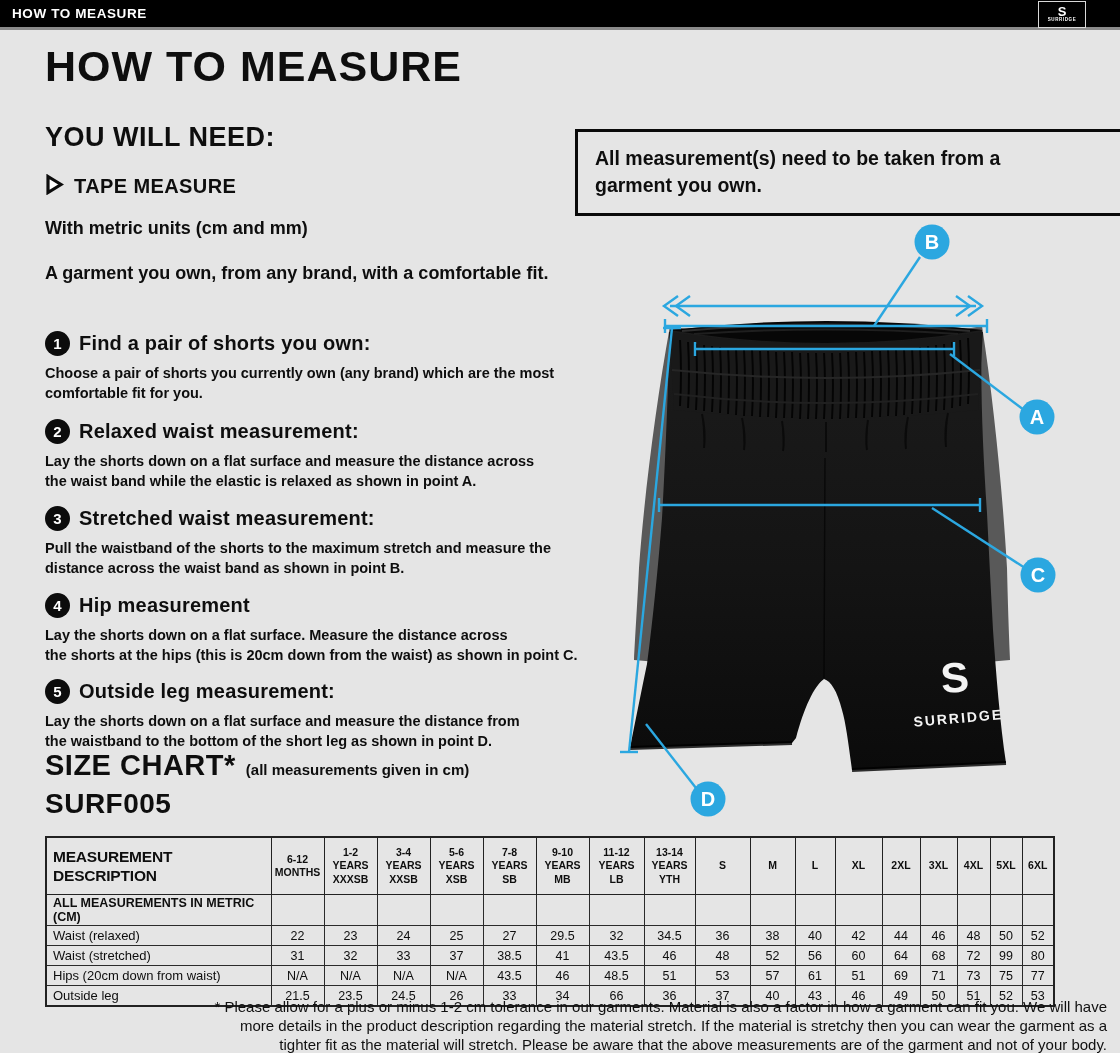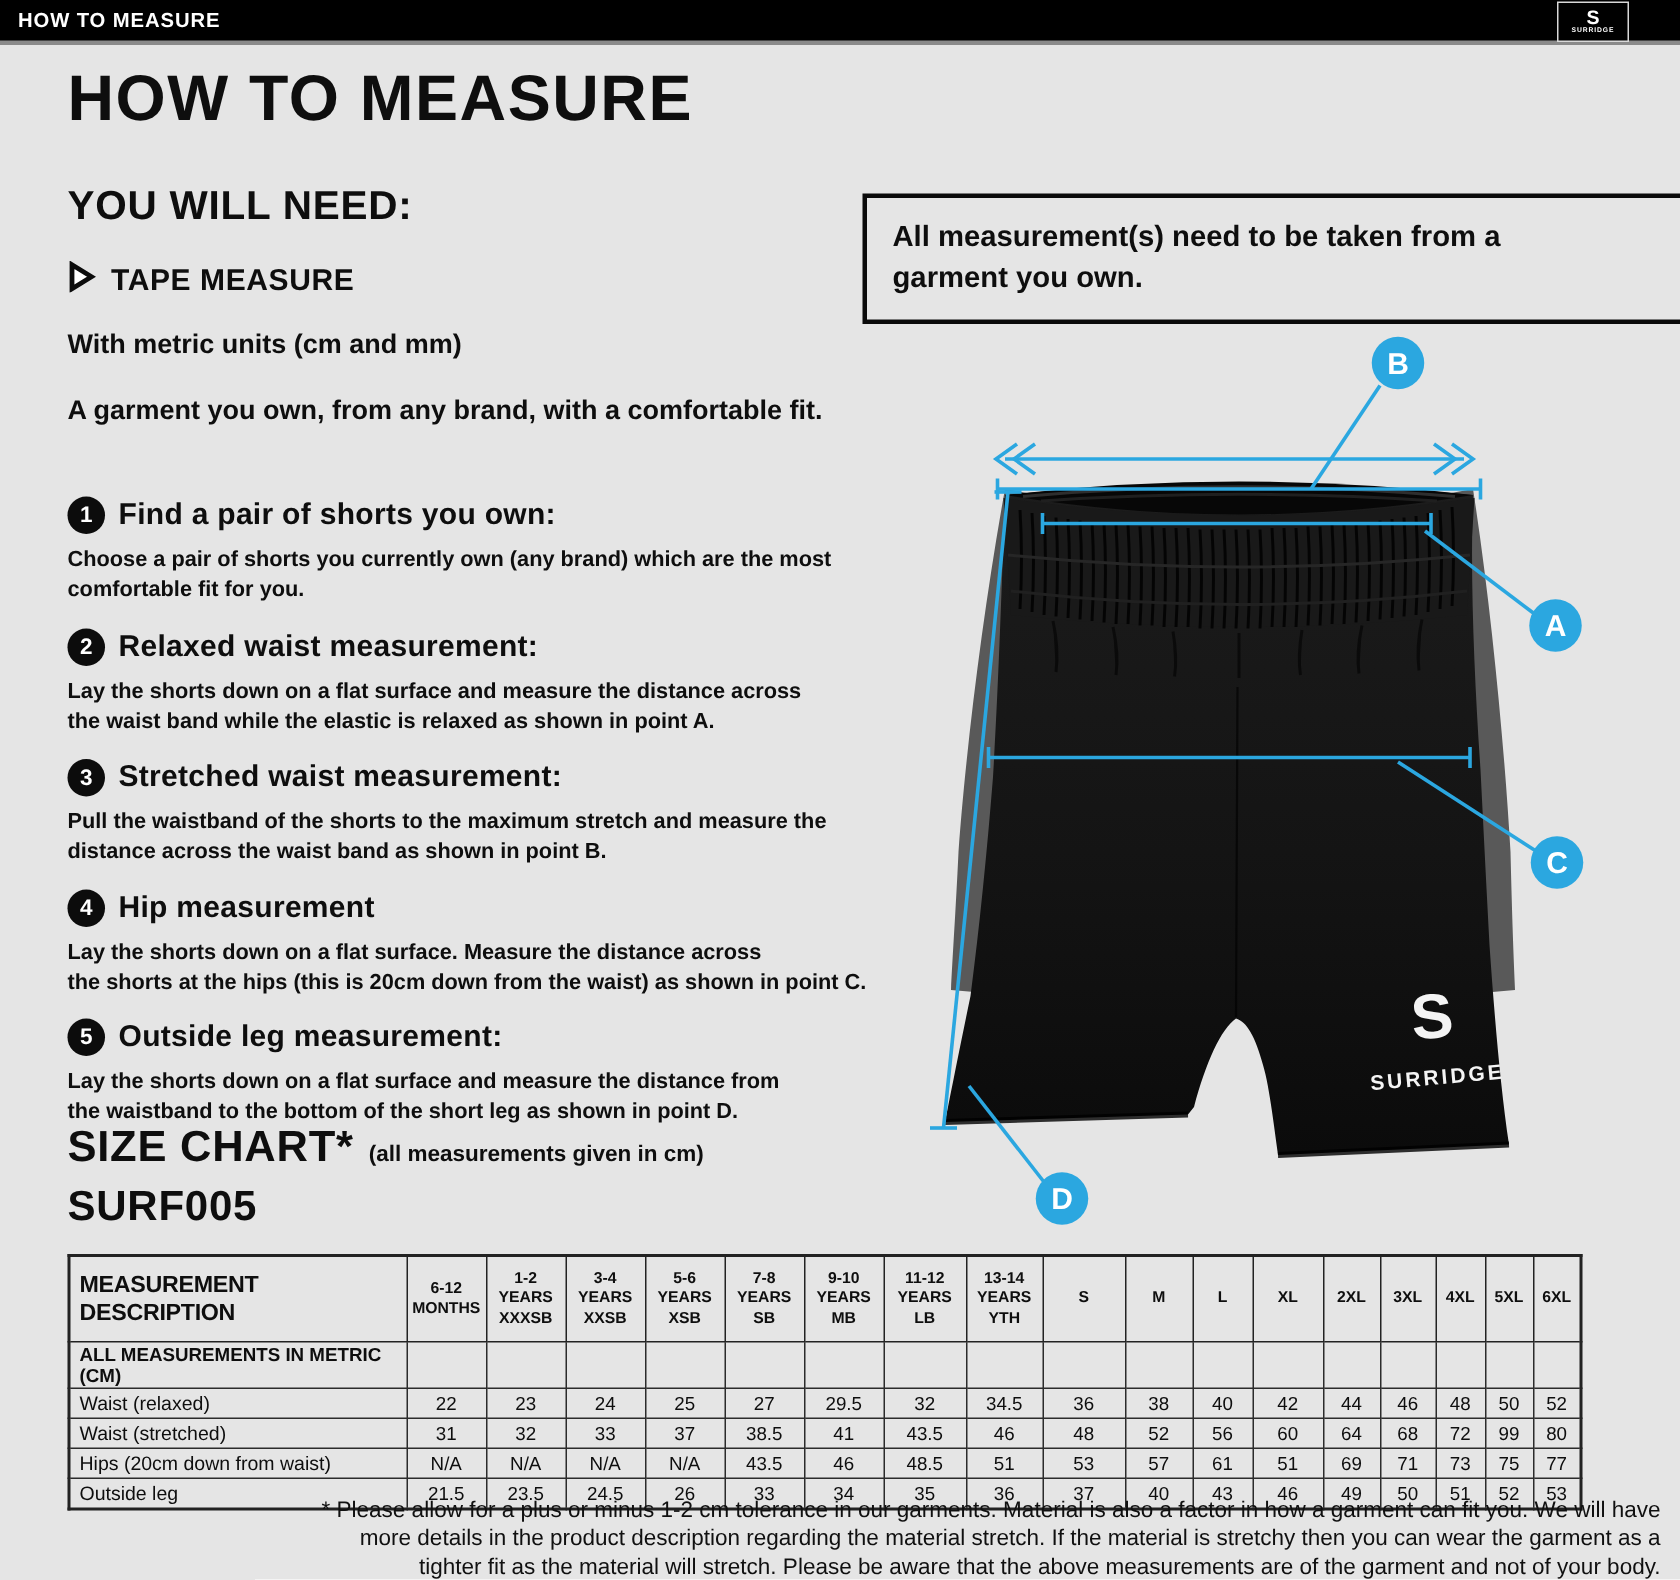--- a/index.html
+++ b/index.html
@@ -411,21 +411,21 @@
           <td>77</td>
         </tr>
         <tr>
           <td class="row-label">Outside leg</td>
           <td>21.5</td>
           <td>23.5</td>
           <td>24.5</td>
           <td>26</td>
           <td>33</td>
           <td>34</td>
-          <td>35</td>
+          <td>66</td>
           <td>36</td>
           <td>37</td>
           <td>40</td>
           <td>43</td>
           <td>46</td>
           <td>49</td>
           <td>50</td>
           <td>51</td>
           <td>52</td>
           <td>53</td>

